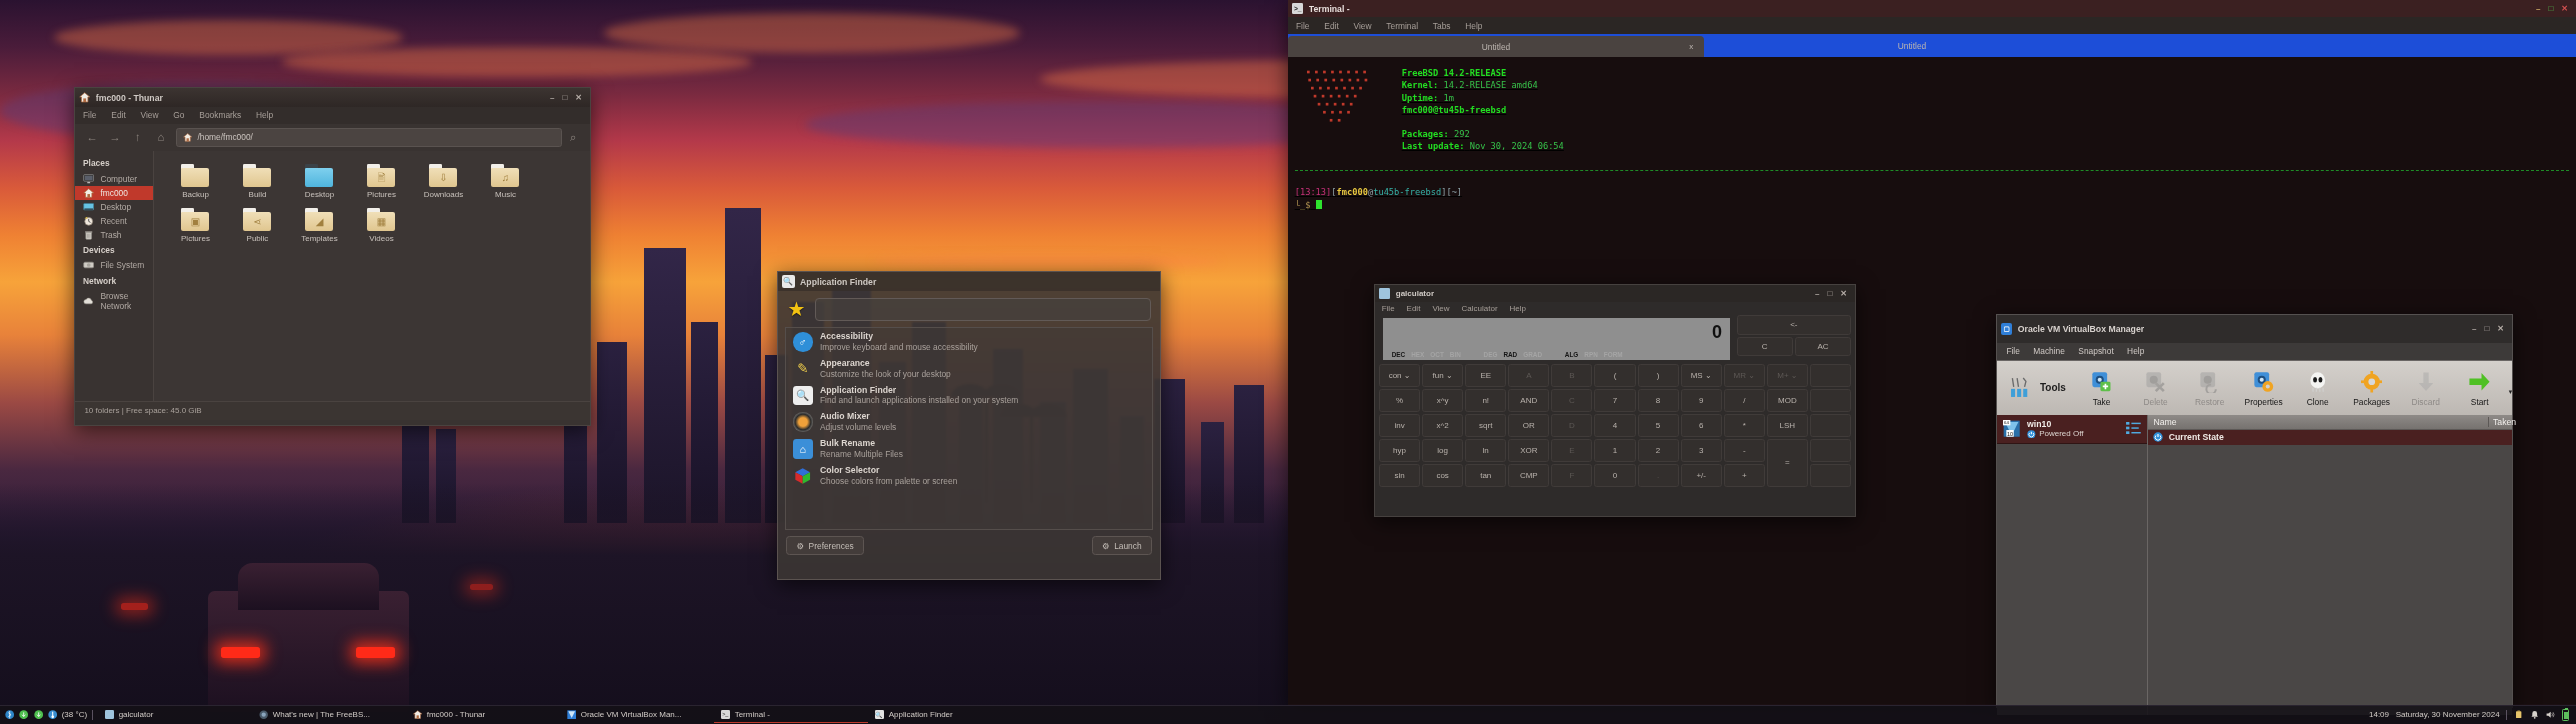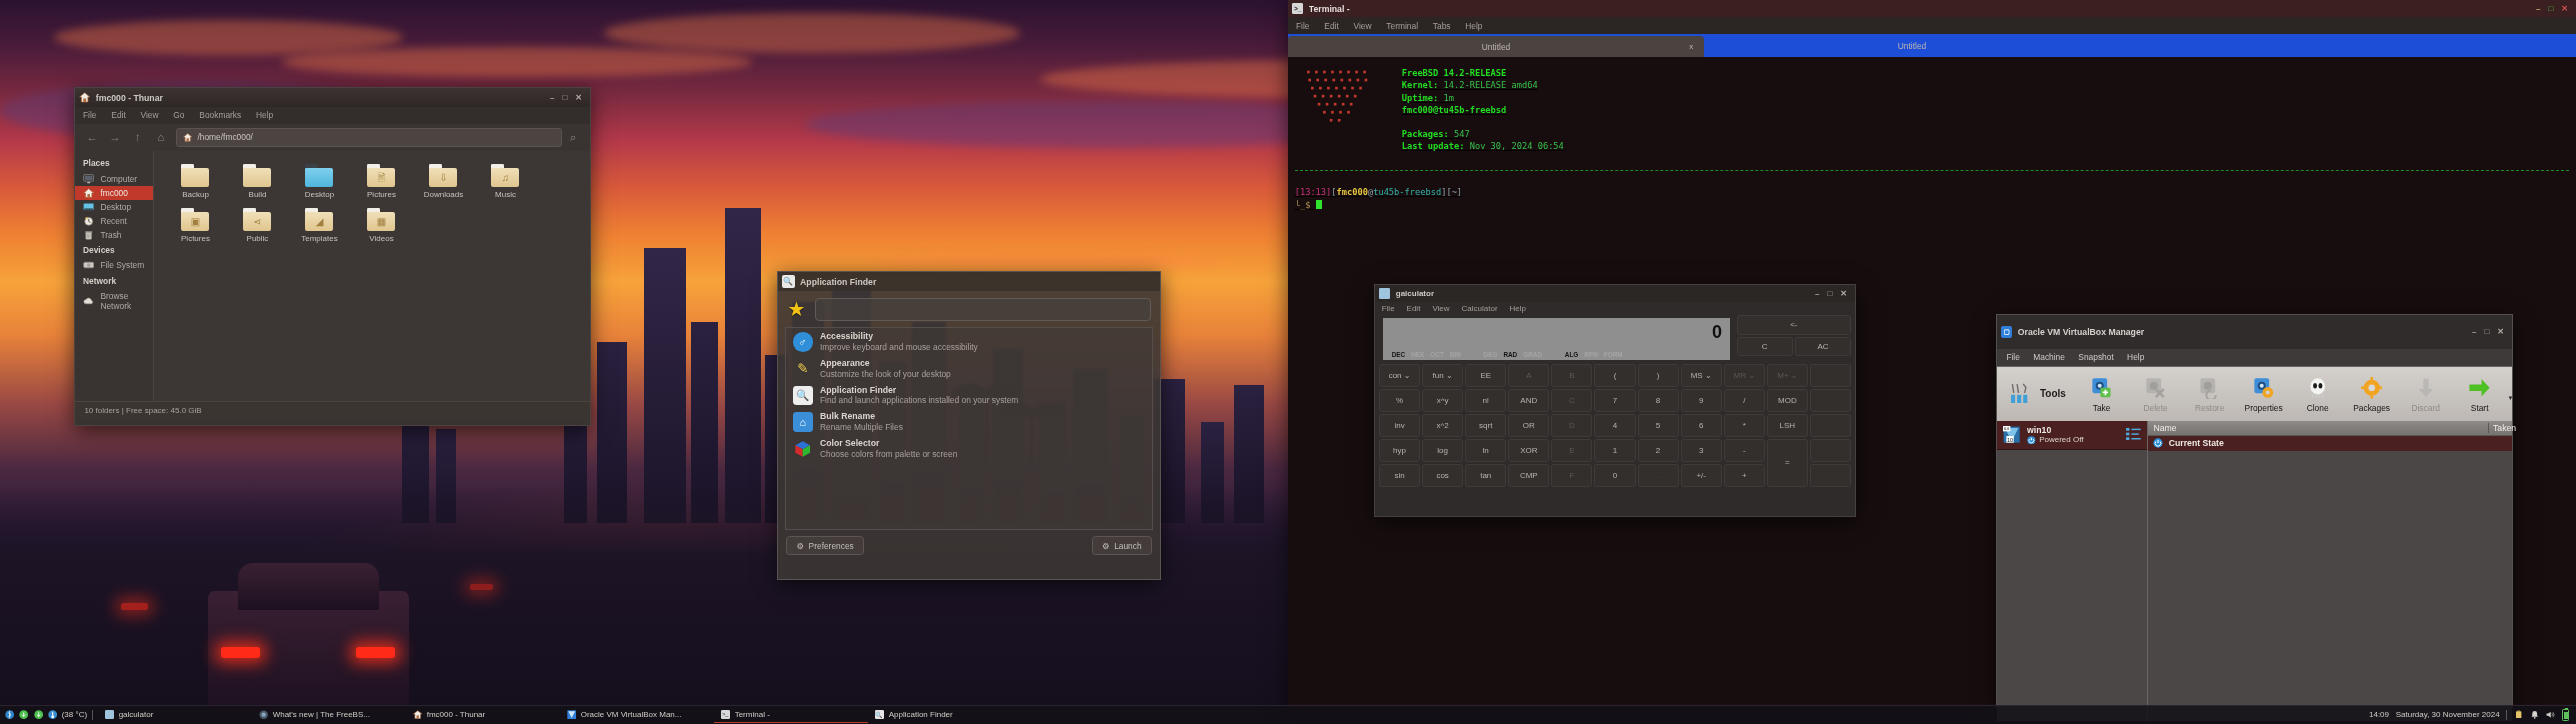--- a/index.html
+++ b/index.html
@@ -219,21 +219,21 @@
   .key.span2 { grid-row: span 2; height:48px; }
   .tkey {
     border:0.7px solid #403b39; border-radius:2.7px; background:#332f2d;
     color:#b9b2ac; font-size:8px; display:flex; align-items:center;
     justify-content:center; cursor:pointer;
   }
 
   
   #vbox { left:1996px; top:314px; width:517px; height:394px;
           background:#3d3a39; border:0.7px solid #555150; }
-  #vbox .titlebar { background:#2f2c2b; height:34px; color:#d8d2ce; }
+  #vbox .titlebar { background:#2f2c2b; height:28px; color:#d8d2ce; }
   #vbox .menubar { background:#3d3a39; gap:13.4px; padding:3.4px 9.4px; color:#d0cac6; }
   #vbox-tool {
     display:flex; align-items:stretch; height:55px;
     background:linear-gradient(180deg,#d4d0cb,#bdb8b3); border-top:0.7px solid #6a6664;
   }
   #vbox-tools-cell {
     width:151px; display:flex; align-items:center; gap:8px; padding-left:12px;
     background:linear-gradient(180deg,#d4d0cb,#bdb8b3);
     color:#1d1d1d; font-size:10px; font-weight:bold;
   }
@@ -562,20 +562,27 @@
       <div>
         <div class="af-t">Appearance</div>
         <div class="af-s">Customize the look of your desktop</div>
       </div>
     </div>
     <div class="af-row">
       <span class="af-ico" style="background:#eeeeee;color:#333;">🔍</span>
       <div>
         <div class="af-t">Application Finder</div>
         <div class="af-s">Find and launch applications installed on your system</div>
+      </div>
+    </div>
+    <div class="af-row">
+      <span class="af-ico" style="background:radial-gradient(circle,#f0a13a 30%,#2b2b2b 55%,#d8d4cd 100%);border-radius:50%;"></span>
+      <div>
+        <div class="af-t">Audio Mixer</div>
+        <div class="af-s">Adjust volume levels</div>
       </div>
     </div>
     <div class="af-row">
       <span class="af-ico" style="background:#3b8fd8;">⌂</span>
       <div>
         <div class="af-t">Bulk Rename</div>
         <div class="af-s">Rename Multiple Files</div>
       </div>
     </div>
     <div class="af-row">
@@ -688,21 +695,21 @@
         <span class="gl">14.2-RELEASE amd64</span>
       </div>
       <div>
         <span class="g">Uptime:</span>
         <span class="gl">1m</span>
       </div>
       <div><span class="g">fmc000@tu45b-freebsd</span></div>
       <div style="height:10.7px"></div>
       <div>
         <span class="g">Packages:</span>
-        <span class="gl">547</span>
+        <span class="gl">292</span>
       </div>
       <div>
         <span class="g">Last update:</span>
         <span class="gl">Nov 30, 2024 06:54</span>
       </div>
     </div>
 
     <div class="sep"></div>
 
     <div class="prompt">

